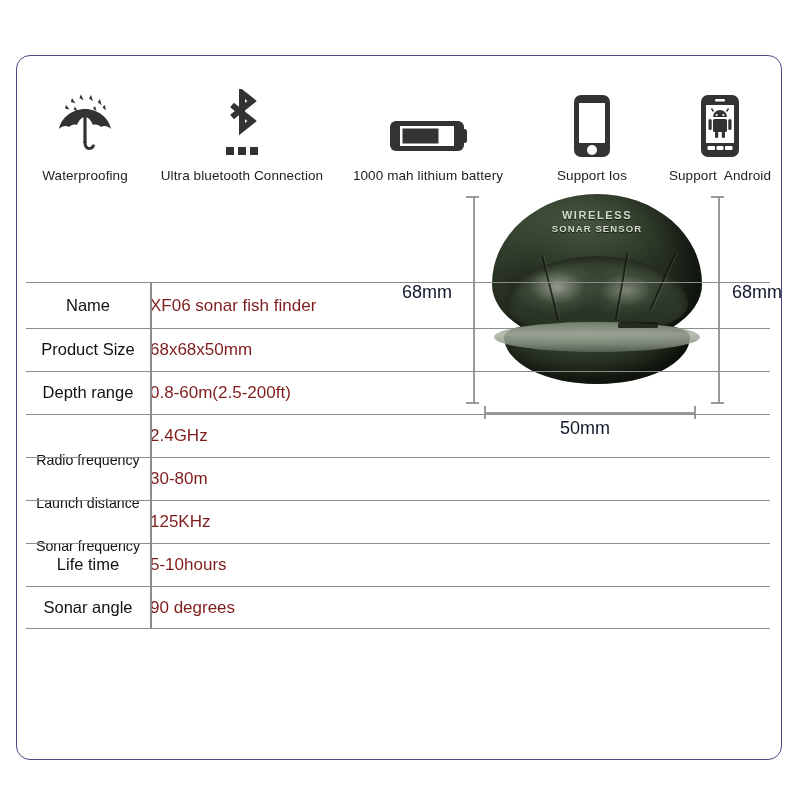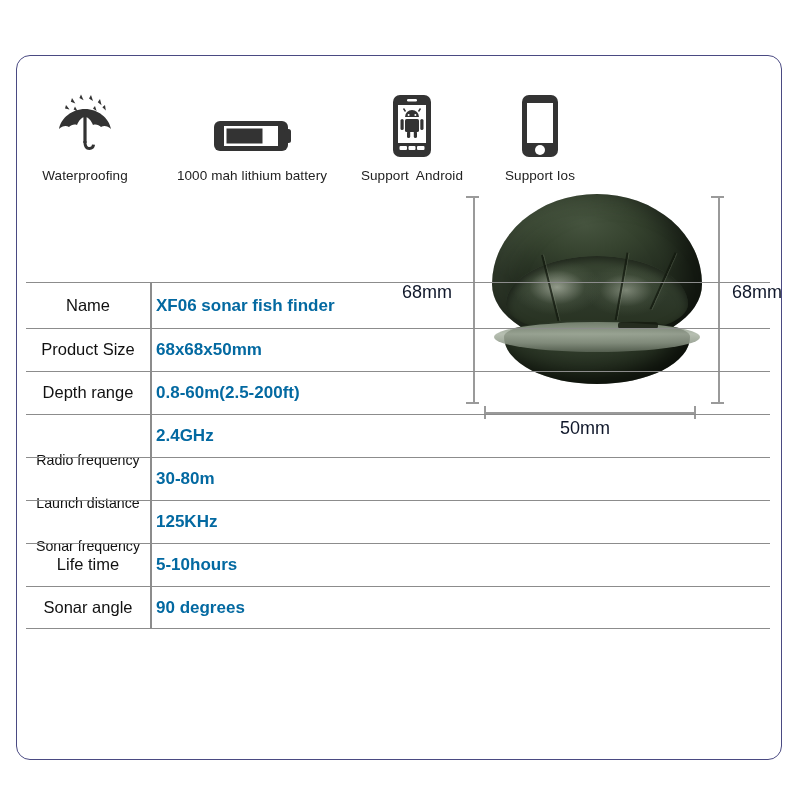--- a/index.html
+++ b/index.html
@@ -79,25 +79,24 @@
     font-size:16.5px;
     line-height:1.18;
     padding:0 2px;
     box-sizing:border-box;
     color:#111;
   }
   .tcell-label.small{font-size:15px;}
   .tcell-label.tiny{font-size:14.2px;margin-top:48px;}
   .tcell-value{
     flex:1 1 auto;
-    padding-left:6px;
+    padding-left:0;
     font-size:17px;
-    color:#0369a1;
+    color:#7f1d1d;
     box-sizing:border-box;
-    font-weight:bold;
   }
   
   .vline{
     position:absolute;
     left:124px; top:0; bottom:0;
     width:1.7px;
     background:#8c8c8c;
   }
   
   .h-a{height:46px;}
@@ -237,33 +236,59 @@
           <path d="M16 12l3.6 4.6-4.6-1z"></path>
           <path d="M55 12l0.8 5.4-3.4-3.2z"></path>
           <path d="M25 13.5l2.6 4.8-4-1.8z"></path>
           <path d="M45 13l1.6 5-3.6-2.4z"></path>
         </g>
       </svg>
     </div>
     <div class="cap">Waterproofing</div>
   </div>
 
+  <div class="feature f-bt">
+    <div class="glyph">
+      <svg width="52" height="70" viewBox="0 0 52 70">
+        <g fill="none" stroke="#333333" stroke-width="6" stroke-linejoin="miter">
+          <path d="M16 16 L36 32 L26 40 L26 4 L36 12 L16 28"></path>
+        </g>
+        <g fill="#333333">
+          <rect x="10" y="58" width="8" height="8"></rect>
+          <rect x="22" y="58" width="8" height="8"></rect>
+          <rect x="34" y="58" width="8" height="8"></rect>
+        </g>
+      </svg>
+    </div>
+    <div class="cap">Ultra bluetooth Connection</div>
+  </div>
 
   <div class="feature f-batt">
     <div class="glyph">
       <svg width="80" height="46" viewBox="0 0 80 46">
         <g fill="#333333">
           <path d="M4 8 h62 a6 6 0 0 1 6 6 v18 a6 6 0 0 1 -6 6 h-62 a6 6 0 0 1 -6 -6 v-18 a6 6 0 0 1 6 -6 z" transform="translate(4,0)"></path>
           <rect x="72" y="16" width="7" height="14" rx="2.5"></rect>
         </g>
         <rect x="12" y="13" width="54" height="20" fill="#ffffff"></rect>
         <rect x="14.5" y="15.5" width="36" height="15" fill="#333333"></rect>
       </svg>
     </div>
     <div class="cap">1000 mah lithium battery</div>
+  </div>
+
+  <div class="feature f-ios">
+    <div class="glyph">
+      <svg width="42" height="66" viewBox="0 0 42 66">
+        <rect x="3" y="2" width="36" height="62" rx="7" fill="#333333"></rect>
+        <rect x="8" y="10" width="26" height="40" fill="#ffffff"></rect>
+        <circle cx="21" cy="57" r="5" fill="#ffffff"></circle>
+      </svg>
+    </div>
+    <div class="cap">Support Ios</div>
   </div>
 
   <div class="feature f-android">
     <div class="glyph">
       <svg width="44" height="66" viewBox="0 0 44 66">
         <rect x="3" y="2" width="38" height="62" rx="7" fill="#333333"></rect>
         <rect x="17" y="6" width="10" height="2.4" rx="1.2" fill="#ffffff"></rect>
         <rect x="8" y="12" width="28" height="38" fill="#ffffff"></rect>
         <g fill="#333333">
           <path d="M15 24 a7 7 0 0 1 14 0 z"></path>
@@ -279,37 +304,30 @@
         <g fill="#ffffff">
           <rect x="9.5" y="53" width="7.5" height="4" rx="1"></rect>
           <rect x="18.5" y="53" width="7" height="4" rx="1"></rect>
           <rect x="27" y="53" width="7.5" height="4" rx="1"></rect>
         </g>
       </svg>
     </div>
     <div class="cap">Support  Android</div>
   </div>
 
-  <div class="feature f-ios">
-    <div class="glyph">
-      <svg width="42" height="66" viewBox="0 0 42 66">
-        <rect x="3" y="2" width="36" height="62" rx="7" fill="#333333"></rect>
-        <rect x="8" y="10" width="26" height="40" fill="#ffffff"></rect>
-        <circle cx="21" cy="57" r="5" fill="#ffffff"></circle>
-      </svg>
-    </div>
-    <div class="cap">Support Ios</div>
-  </div>
-
 </div>
 
 <div id="product-block">
 
   <div id="sensor">
     <div class="dome">
+      <div class="brand">
+        <span>WIRELESS</span>
+        <span class="b2">SONAR  SENSOR</span>
+      </div>
       <div class="lens"></div>
       <div class="rib rib-1"></div>
       <div class="rib rib-2"></div>
       <div class="rib rib-3"></div>
     </div>
     <div class="base"></div>
     <div class="ring"></div>
     <div class="slot"></div>
   </div>
 

